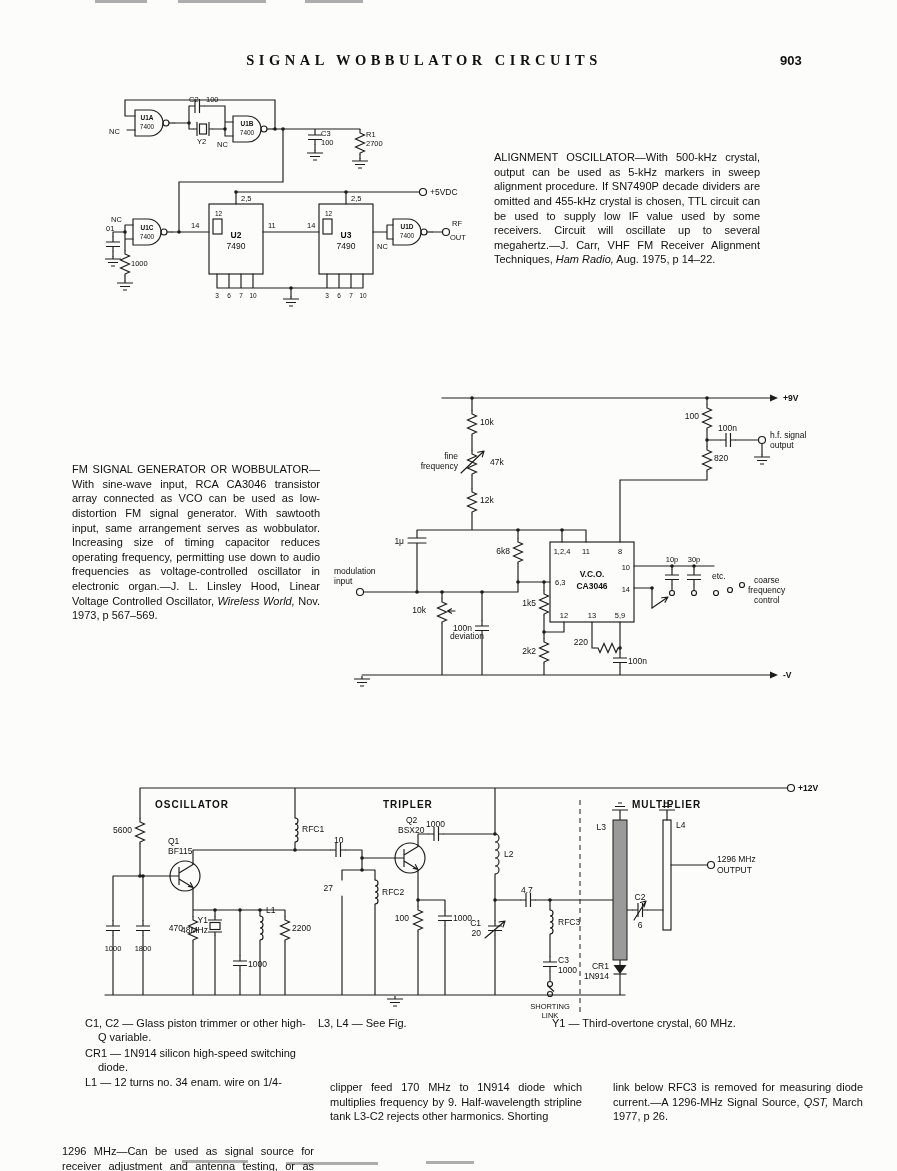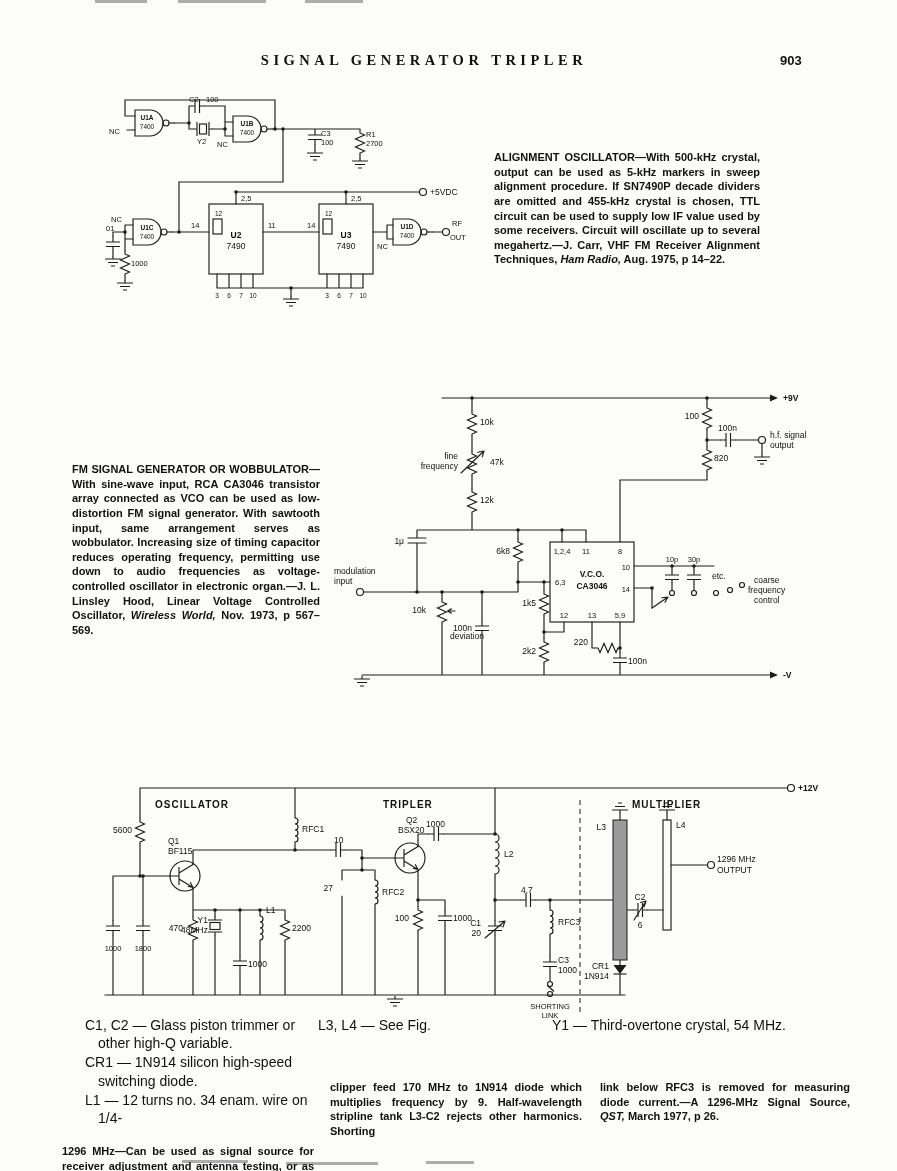--- a/index.html
+++ b/index.html
@@ -1,23 +1,23 @@
 <!DOCTYPE html>
 <html><head>
 <meta charset="utf-8">
 <style>
   html,body{margin:0;padding:0}
   body{width:897px;height:1171px;background:#fcfcfa;color:#111;position:relative;overflow:hidden;
        font-family:"Liberation Sans",sans-serif}
   .abs{position:absolute}
   .hdr{font-family:"Liberation Serif",serif;font-weight:bold;font-size:14.5px;letter-spacing:4.5px;white-space:nowrap}
   .pagenum{font-family:Liberation Sans, sans-serif;font-weight:bold;font-size:13px}
-  .cap{font-size:11px;font-weight:bold;text-align:justify;line-height:1.33}
+  .cap{font-size:11px;font-weight:normal;text-align:justify;line-height:1.33}
   .cap i{font-style:italic}
-  .parts{font-size:14px;line-height:1.3}
+  .parts{font-size:11px;line-height:1.3}
   .pi{padding-left:13px;text-indent:-13px;margin-bottom:1px}
   .art{position:absolute;background:#adadad;height:3px}
   svg{overflow:visible}
   .wire{stroke:#1c1c1c;stroke-width:1.15;fill:none;stroke-linecap:round}
   .comp{stroke:#1c1c1c;stroke-width:1.15;fill:none}
   .dash{stroke:#1c1c1c;stroke-width:1;fill:none;stroke-dasharray:5 4}
   .lbl{font-family:"Liberation Sans",sans-serif;font-size:8.5px;fill:#111;stroke:none}
   .lbl7{font-size:7.5px}
   .lbl6{font-size:6.5px}
   .lblb{font-weight:bold}
@@ -75,21 +75,21 @@
 </defs>
 </svg>
 
 <div class="art" style="left:95px;top:0;width:52px"></div>
 <div class="art" style="left:178px;top:0;width:88px"></div>
 <div class="art" style="left:305px;top:0;width:58px"></div>
 <div class="art" style="left:182px;top:1160px;width:66px"></div>
 <div class="art" style="left:286px;top:1162px;width:92px"></div>
 <div class="art" style="left:426px;top:1161px;width:48px"></div>
 
-<div class="abs hdr" style="left:424px;top:52px;transform:translateX(-50%)">SIGNAL GENERATOR TRIPLER</div>
+<div class="abs hdr" style="left:424px;top:52px;transform:translateX(-50%)">SIGNAL WOBBULATOR CIRCUITS</div>
 <div class="abs pagenum" style="left:780px;top:53px">903</div>
 
 <svg class="abs" style="left:105px;top:92px" width="372" height="240" viewBox="0 0 372 240">
   <g>
     <path class="wire" d="M20,24 H30 M22,38 H30 M20,24 V8 H170 V37 M70,31 H84 M84,31 V37 H88 M84,31 V14 M100,14 H120 V30 M108,37 H120 M120,30 V44 M120,30 H128 M120,44 H128 M168,37 H255 M178,37 V90 H74 V140 H104 M210,53 V58 M255,63 V66 M131,100 H314.5 M131,100 V112 M241,100 V112 M158,140 H214 M268,140 H282 M282,133 V147 M282,133 H288 M282,147 H288 M328,140 H337.5 M20,133 H28 M20,147 H28 M20,133 V147 M68,140 H74 M20,140 V158 M20,184 V188 M20,140 H8 M8,140 V144 M8,160 V164 M112,182 V196 M124,182 V196 M136,182 V196 M148,182 V196 M222,182 V196 M234,182 V196 M246,182 V196 M258,182 V196 M112,196 H258 M186,196 V204"></path>
   </g>
   <g>
     <use href="#nand" x="30" y="18"></use>
     <use href="#nand" x="128" y="24"></use>
     <use href="#nand" x="28" y="127"></use>
@@ -379,24 +379,24 @@
 
 <div class="abs parts" style="left:85px;top:1016px;width:228px">
   <div class="pi">C1, C2 — Glass piston trimmer or other high-Q variable.</div>
   <div class="pi">CR1 — 1N914 silicon high-speed switching diode.</div>
   <div class="pi">L1 — 12 turns no. 34 enam. wire on 1/4-</div>
 </div>
 <div class="abs parts" style="left:318px;top:1016px;width:222px">
   <div class="pi">L3, L4 — See Fig.</div>
 </div>
 <div class="abs parts" style="left:552px;top:1016px;width:258px">
-  <div class="pi">Y1 — Third-overtone crystal, 54 MHz.</div>
+  <div class="pi">Y1 — Third-overtone crystal, 60 MHz.</div>
 </div>
 
 <div class="abs cap" style="left:62px;top:1144px;width:252px">
   <span>1296 MHz—Can be used as signal source for receiver adjustment and antenna testing, or as minibeacon on 1296 MHz. 48-MHz oscillator and</span>
 </div>
 <div class="abs cap" style="left:330px;top:1080px;width:252px">
   <span>clipper feed 170 MHz to 1N914 diode which multiplies frequency by 9. Half-wavelength stripline tank L3-C2 rejects other harmonics. Shorting</span>
 </div>
-<div class="abs cap" style="left:600px;top:1080px;width:250px">
+<div class="abs cap" style="left:613px;top:1080px;width:250px">
   <span>link below RFC3 is removed for measuring diode current.—A 1296-MHz Signal Source, </span><i>QST,</i><span> March 1977, p 26.</span>
 </div>
 
 </body></html>

